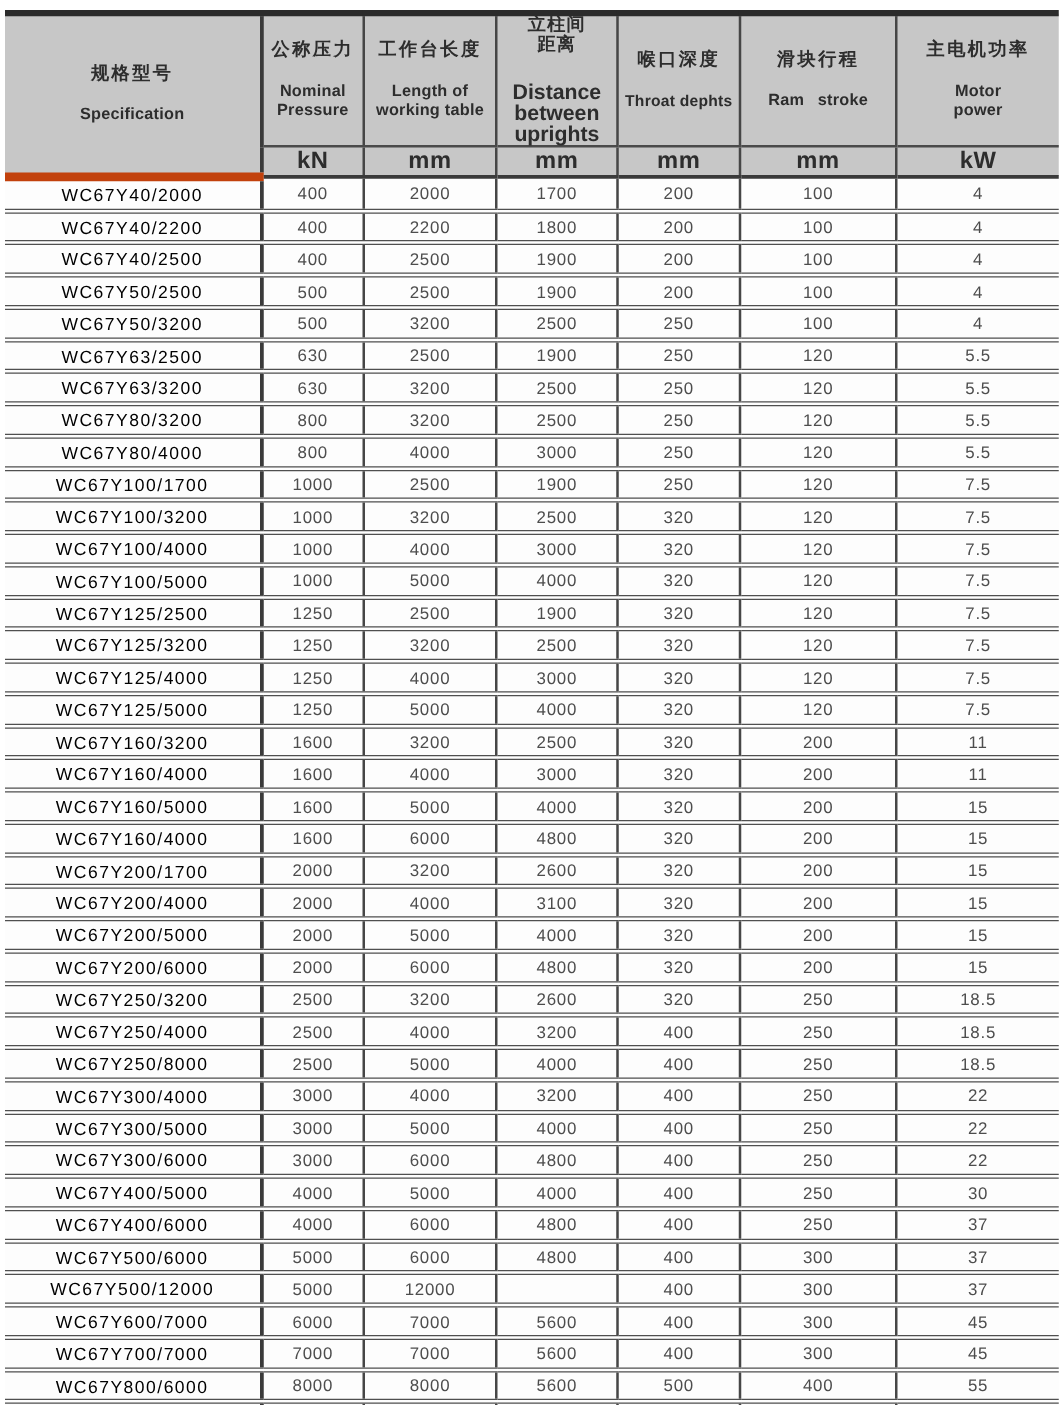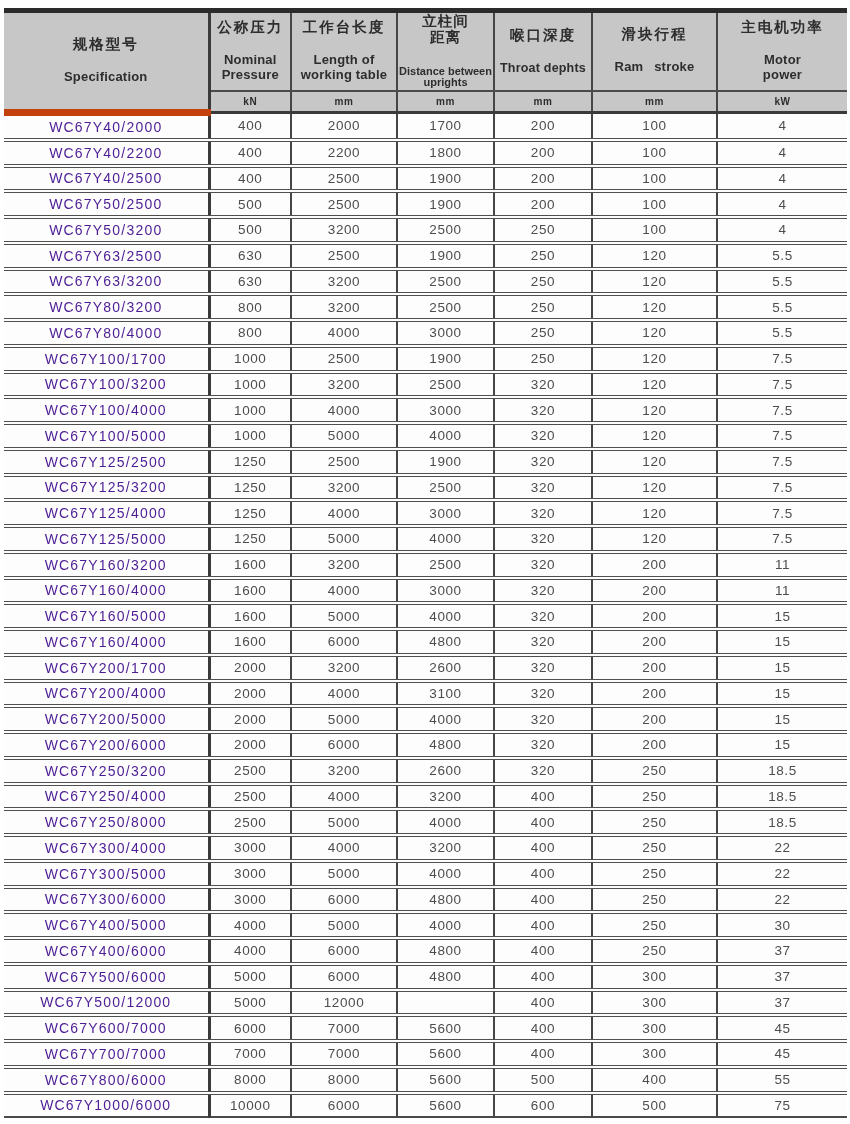--- a/index.html
+++ b/index.html
@@ -33,21 +33,21 @@
     color: #2d2d2d;
     vertical-align: middle;
     font-weight: bold;
   }
   tr.main-header { height: 80px; }
   tr.main-header th { border-bottom: 2px solid #4a4a4a; }
   tr.main-header th.spec-col { border-bottom: 7px solid #c2410c; }
   tr.units-row { height: 22px; }
   tr.units-row th {
     border-bottom: 3px solid #3a3a3a;
-    font-size: 10px;
+    font-size: 19px;
     letter-spacing: 0.5px;
   }
   .hcell {
     display: flex;
     flex-direction: column;
     align-items: center;
     justify-content: center;
     gap: 17px;
   }
   .zh {
@@ -58,42 +58,42 @@
   }
   .en {
     font-size: 13px;
     line-height: 1.15;
     text-align: center;
     letter-spacing: 0.2px;
   }
   
   th.c3 .hcell { gap: 20px; }
   th.c3 .zh { max-width: 3.4em; letter-spacing: 1px; }
-  th.c3 .en { font-size: 11px; line-height: 1.0; letter-spacing: 0; }
+  th.c3 .en { font-size: 17px; line-height: 1.0; letter-spacing: 0; }
   th.c4 .en { white-space: nowrap; font-size: 12.5px; }
   th.c5 .en { word-spacing: 7px; }
   th.c6 .en { max-width: 3.5em; }
   th.c1 .en, th.c2 .en { max-width: 7.5em; }
 
   
   tbody td {
     height: 21.75px;
     border-bottom: 4px double #4f4f4f;
     background: #fdfdfd;
     text-align: center;
     vertical-align: middle;
     color: #4d4d4d;
     font-size: 13.5px;
     letter-spacing: 0.6px;
   }
   tbody tr:last-child td { border-bottom: none; }
   tbody td.model {
     letter-spacing: 1.2px;
     font-size: 14px;
-    color: #4c1d95;
+    color: #000000;
   }
 </style>
 </head>
 <body>
 
 <div class="sheet">
   <table class="spec">
     <colgroup>
       <col style="width:205px">
       <col style="width:82px">

